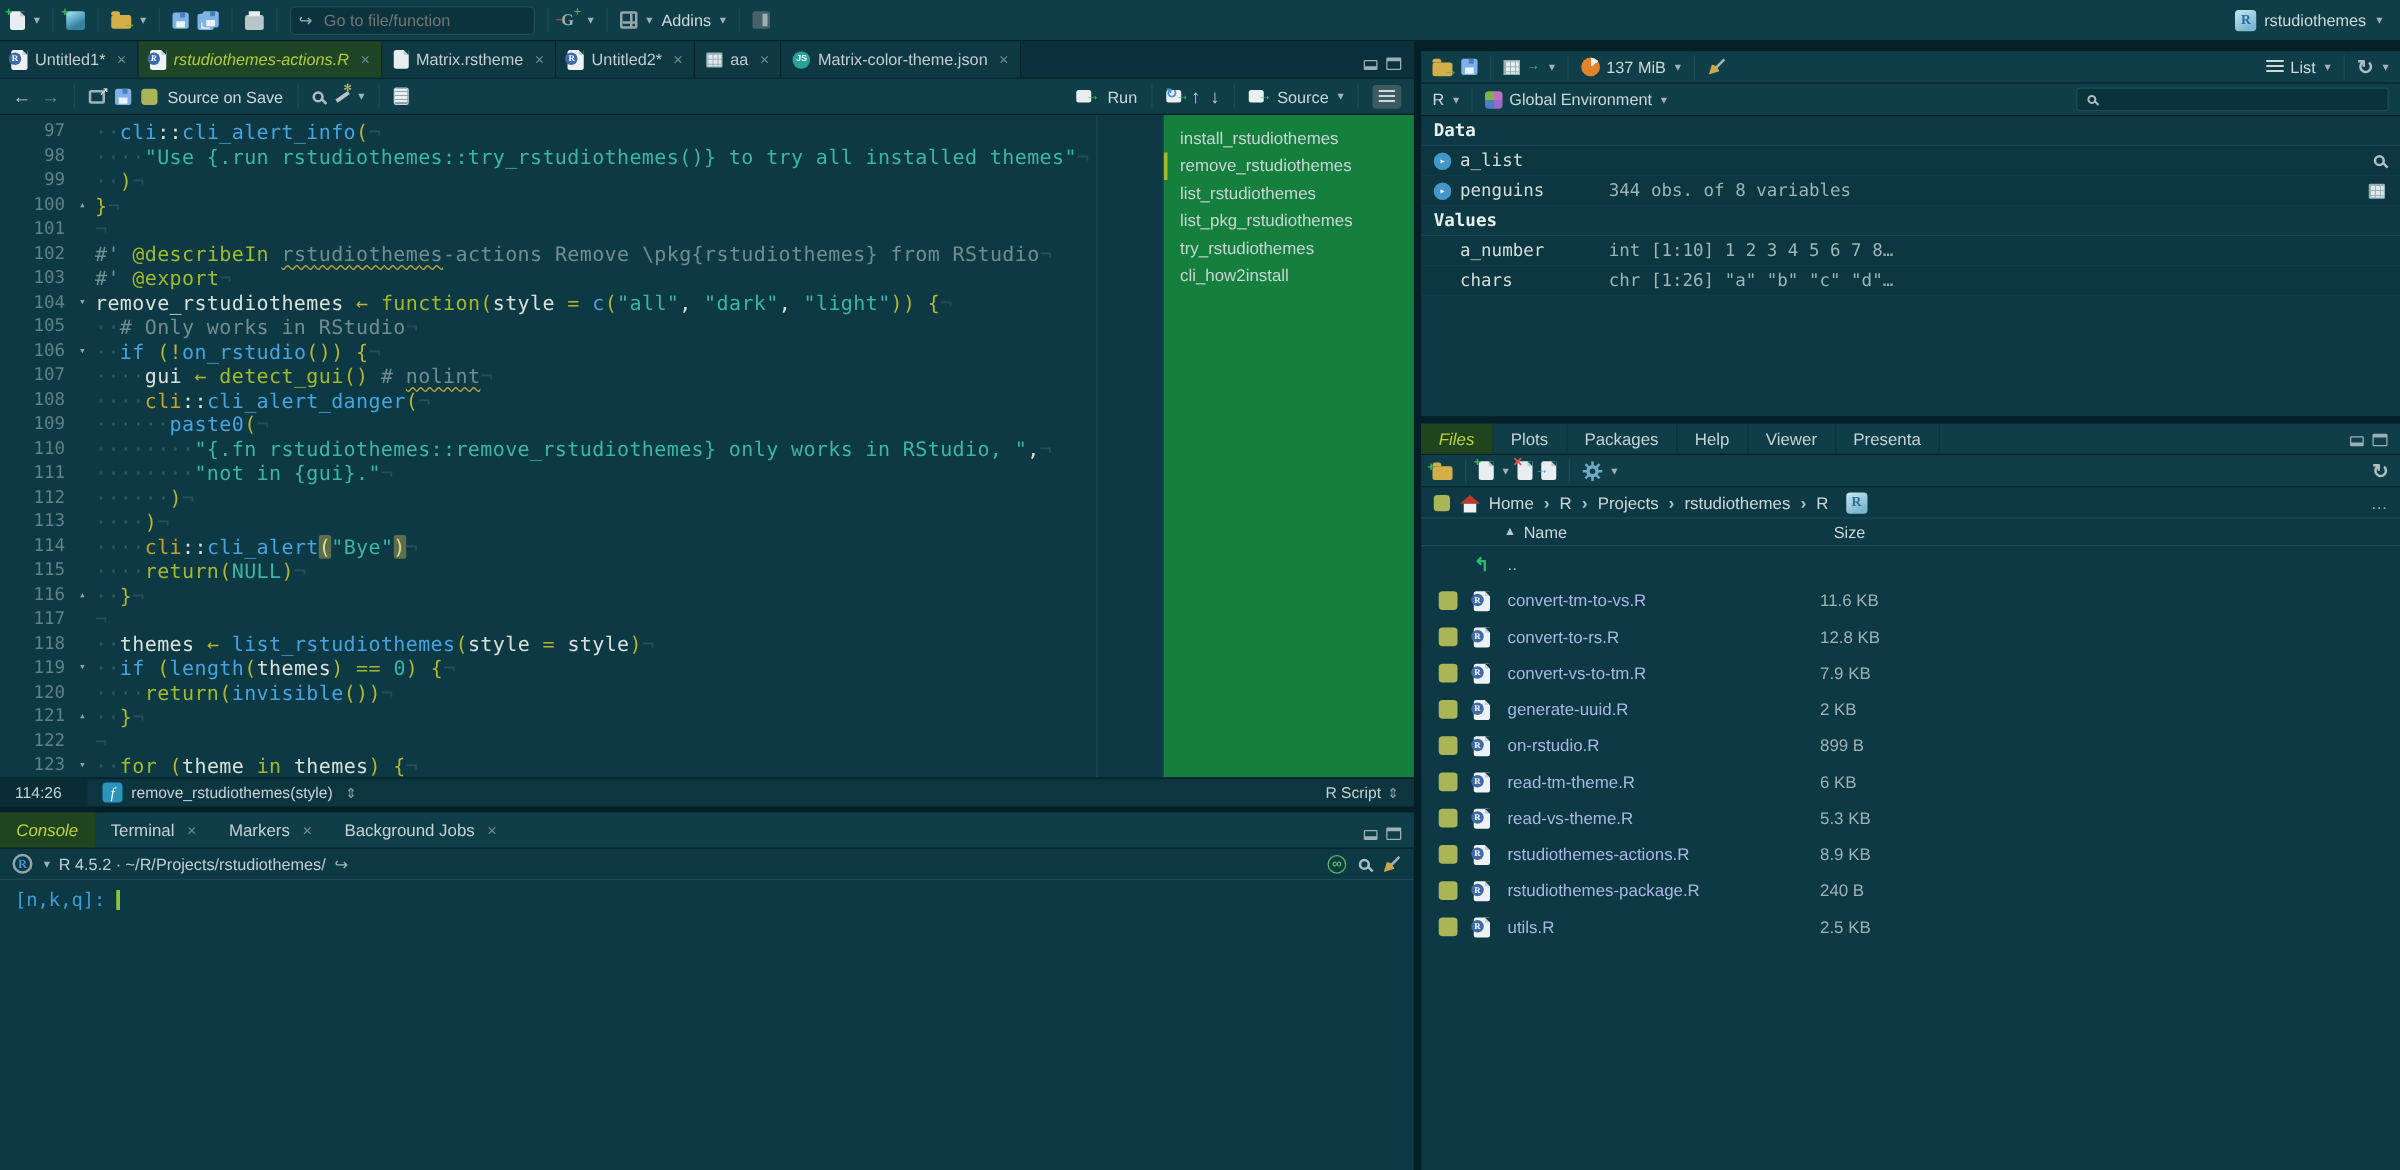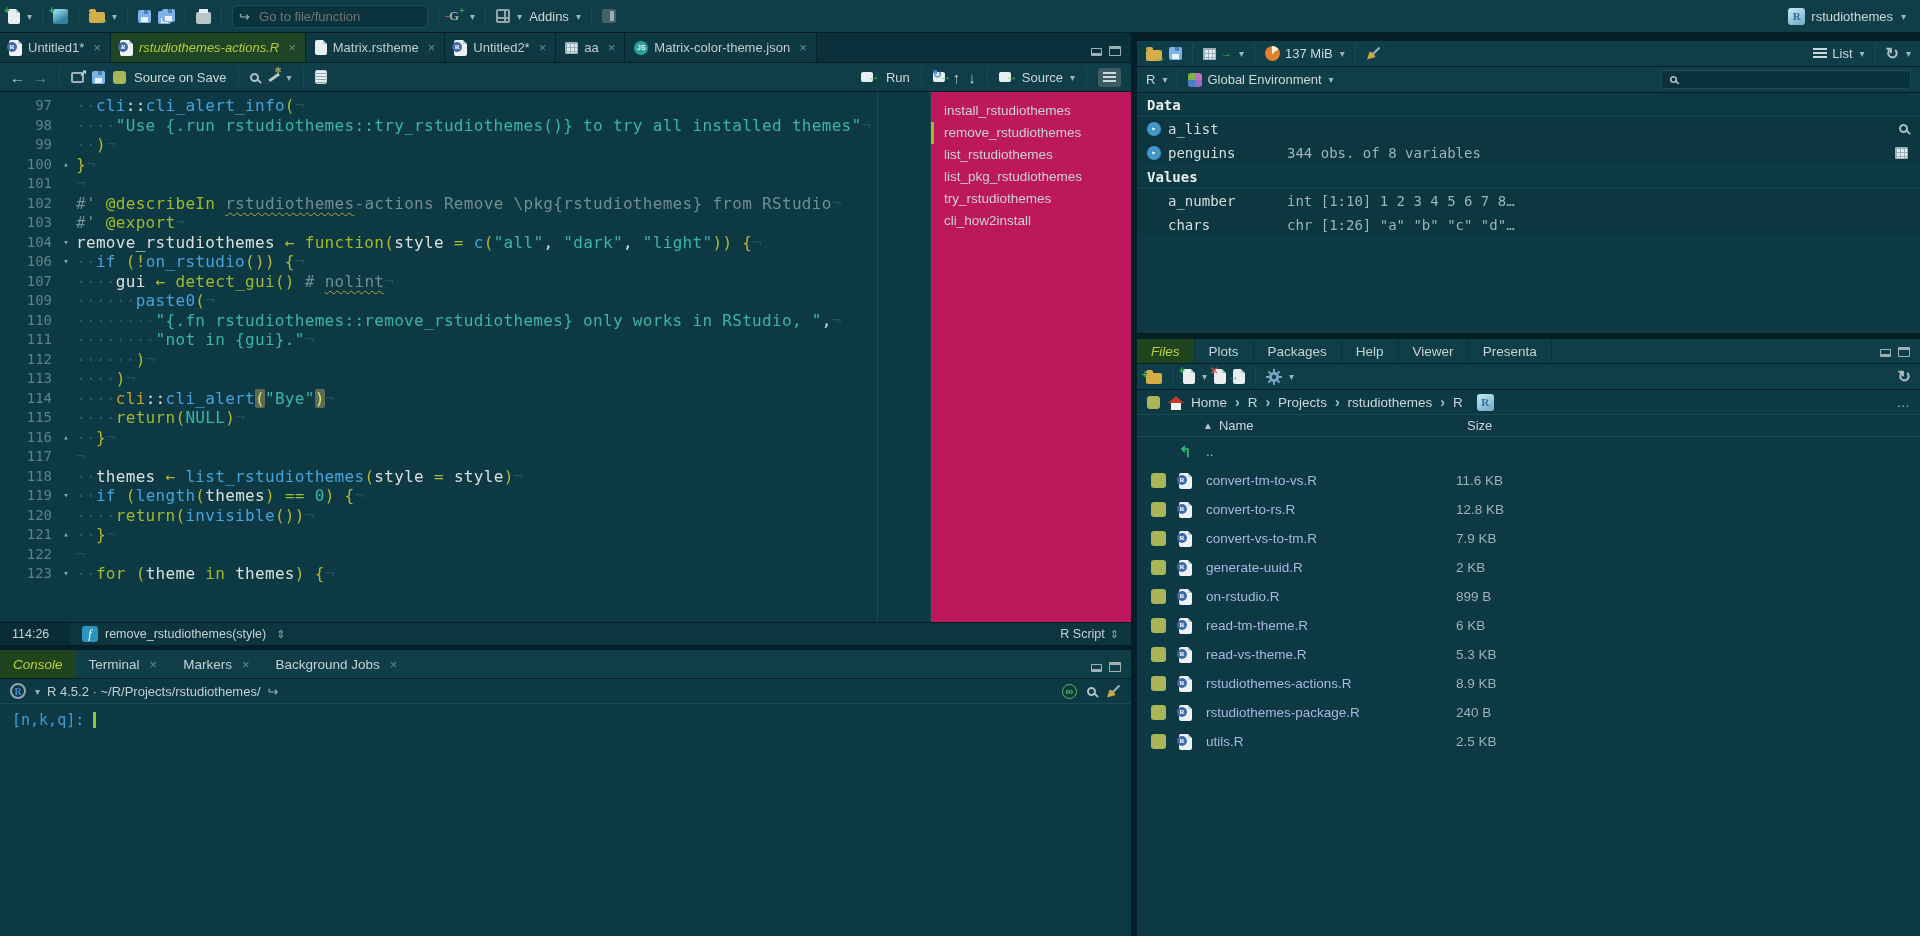--- a/index.html
+++ b/index.html
@@ -106,21 +106,21 @@
   .marginline{position:absolute;left:877px;top:0;bottom:0;width:1px;background:#1d4a53;}
   .cl{display:flex;height:19.5px;line-height:19.5px;font-family:"DejaVu Sans Mono",monospace;white-space:pre;}
   .gut{width:56px;flex:0 0 56px;text-align:right;color:#5f8187;font-size:14px;padding-right:4px;}
   .fold{width:20px;flex:0 0 20px;color:#8fa5aa;font-size:9px;text-align:center;line-height:19.5px;}
   .lc{flex:1;font-size:16px;letter-spacing:0.31px;}
   .t-w{color:#d9e0da}.t-k{color:#a2b929}.t-b{color:#46a3dd}.t-s{color:#3cb5a9}.t-o{color:#b4b62d}
   .t-y{color:#c9a22a}.t-c{color:#728d91}
   .t-cu{color:#728d91;text-decoration:underline wavy #b9a23a 1px;text-underline-offset:3px;}
   .t-ws{color:rgba(143,170,176,.28)}.t-nl{color:rgba(143,170,176,.20)}
   .t-hl{color:#d8e08a;background:#5e6d4f;border-radius:2px;}
-  .outline{flex:1;padding-top:8px;font-size:13.5px;color:#c9d4d6;background:#be185d;}
+  .outline{flex:1;padding-top:8px;font-size:13.5px;color:#c9d4d6;background:#15803d;}
   .outl-item{height:22px;line-height:22px;padding-left:10px;border-left:3px solid transparent;cursor:default;}
   .outl-item.current{border-left-color:#a2b929;}
   .srcstatus{height:23px;flex:0 0 23px;background:#0c3540;border-top:1px solid #051e26;display:flex;align-items:center;font-size:12.5px;color:#c6d2d4;}
   .pos{width:70px;flex:0 0 70px;background:#092c35;height:100%;display:flex;align-items:center;padding-left:12px;}
   .fbadge{width:16px;height:16px;background:#2b94bd;border-radius:3px;color:#fff;font-style:italic;font-family:"Liberation Serif",serif;
           font-size:12px;display:flex;align-items:center;justify-content:center;margin:0 7px 0 12px;}
   .updown{color:#8fa5aa;font-size:11px;margin-left:5px;}
   .rscript{margin-left:auto;display:flex;align-items:center;padding-right:12px;}
 
   
@@ -320,22 +320,24 @@
             <div class="marginline"></div>
             <div id="codelines">
                 <div class="cl"><span class="gut">97</span><span class="fold"></span><span class="lc"><span class="t-ws">··</span><span class="t-b">cli</span><span class="t-w">::</span><span class="t-b">cli_alert_info</span><span class="t-o">(</span><span class="t-nl">¬</span></span></div>
                 <div class="cl"><span class="gut">98</span><span class="fold"></span><span class="lc"><span class="t-ws">····</span><span class="t-s">"Use {.run rstudiothemes::try_rstudiothemes()} to try all installed themes"</span><span class="t-nl">¬</span></span></div>
                 <div class="cl"><span class="gut">99</span><span class="fold"></span><span class="lc"><span class="t-ws">··</span><span class="t-o">)</span><span class="t-nl">¬</span></span></div>
                 <div class="cl"><span class="gut">100</span><span class="fold">▴</span><span class="lc"><span class="t-o">}</span><span class="t-nl">¬</span></span></div>
                 <div class="cl"><span class="gut">101</span><span class="fold"></span><span class="lc"><span class="t-nl">¬</span></span></div>
                 <div class="cl"><span class="gut">102</span><span class="fold"></span><span class="lc"><span class="t-c">#' </span><span class="t-k">@describeIn</span><span class="t-c"> </span><span class="t-cu">rstudiothemes</span><span class="t-c">-actions Remove \pkg{rstudiothemes} from RStudio</span><span class="t-nl">¬</span></span></div>
                 <div class="cl"><span class="gut">103</span><span class="fold"></span><span class="lc"><span class="t-c">#' </span><span class="t-k">@export</span><span class="t-nl">¬</span></span></div>
                 <div class="cl"><span class="gut">104</span><span class="fold">▾</span><span class="lc"><span class="t-w">remove_rstudiothemes</span><span class="t-o"> ← </span><span class="t-k">function</span><span class="t-o">(</span><span class="t-w">style</span><span class="t-o"> = </span><span class="t-b">c</span><span class="t-o">(</span><span class="t-s">"all"</span><span class="t-w">, </span><span class="t-s">"dark"</span><span class="t-w">, </span><span class="t-s">"light"</span><span class="t-o">)) {</span><span class="t-nl">¬</span></span></div>
+                <div class="cl"><span class="gut">105</span><span class="fold"></span><span class="lc"><span class="t-ws">··</span><span class="t-c"># Only works in RStudio</span><span class="t-nl">¬</span></span></div>
                 <div class="cl"><span class="gut">106</span><span class="fold">▾</span><span class="lc"><span class="t-ws">··</span><span class="t-b">if</span><span class="t-w"> </span><span class="t-o">(!</span><span class="t-b">on_rstudio</span><span class="t-o">()) {</span><span class="t-nl">¬</span></span></div>
                 <div class="cl"><span class="gut">107</span><span class="fold"></span><span class="lc"><span class="t-ws">····</span><span class="t-w">gui</span><span class="t-o"> ← </span><span class="t-k">detect_gui</span><span class="t-o">()</span><span class="t-c"> # </span><span class="t-cu">nolint</span><span class="t-nl">¬</span></span></div>
+                <div class="cl"><span class="gut">108</span><span class="fold"></span><span class="lc"><span class="t-ws">····</span><span class="t-y">cli</span><span class="t-w">::</span><span class="t-b">cli_alert_danger</span><span class="t-o">(</span><span class="t-nl">¬</span></span></div>
                 <div class="cl"><span class="gut">109</span><span class="fold"></span><span class="lc"><span class="t-ws">······</span><span class="t-b">paste0</span><span class="t-o">(</span><span class="t-nl">¬</span></span></div>
                 <div class="cl"><span class="gut">110</span><span class="fold"></span><span class="lc"><span class="t-ws">········</span><span class="t-s">"{.fn rstudiothemes::remove_rstudiothemes} only works in RStudio, "</span><span class="t-w">,</span><span class="t-nl">¬</span></span></div>
                 <div class="cl"><span class="gut">111</span><span class="fold"></span><span class="lc"><span class="t-ws">········</span><span class="t-s">"not in {gui}."</span><span class="t-nl">¬</span></span></div>
                 <div class="cl"><span class="gut">112</span><span class="fold"></span><span class="lc"><span class="t-ws">······</span><span class="t-o">)</span><span class="t-nl">¬</span></span></div>
                 <div class="cl"><span class="gut">113</span><span class="fold"></span><span class="lc"><span class="t-ws">····</span><span class="t-o">)</span><span class="t-nl">¬</span></span></div>
                 <div class="cl"><span class="gut">114</span><span class="fold"></span><span class="lc"><span class="t-ws">····</span><span class="t-y">cli</span><span class="t-w">::</span><span class="t-b">cli_alert</span><span class="t-hl">(</span><span class="t-s">"Bye"</span><span class="t-hl">)</span><span class="t-nl">¬</span></span></div>
                 <div class="cl"><span class="gut">115</span><span class="fold"></span><span class="lc"><span class="t-ws">····</span><span class="t-k">return</span><span class="t-o">(</span><span class="t-s">NULL</span><span class="t-o">)</span><span class="t-nl">¬</span></span></div>
                 <div class="cl"><span class="gut">116</span><span class="fold">▴</span><span class="lc"><span class="t-ws">··</span><span class="t-o">}</span><span class="t-nl">¬</span></span></div>
                 <div class="cl"><span class="gut">117</span><span class="fold"></span><span class="lc"><span class="t-nl">¬</span></span></div>
                 <div class="cl"><span class="gut">118</span><span class="fold"></span><span class="lc"><span class="t-ws">··</span><span class="t-w">themes</span><span class="t-o"> ← </span><span class="t-b">list_rstudiothemes</span><span class="t-o">(</span><span class="t-w">style</span><span class="t-o"> = </span><span class="t-w">style</span><span class="t-o">)</span><span class="t-nl">¬</span></span></div>

